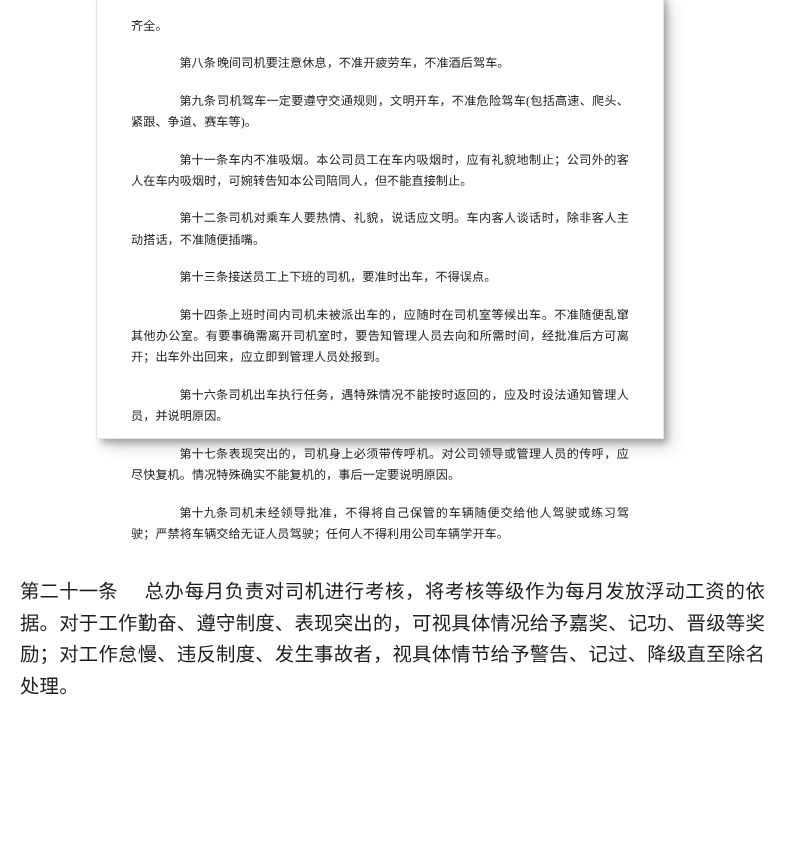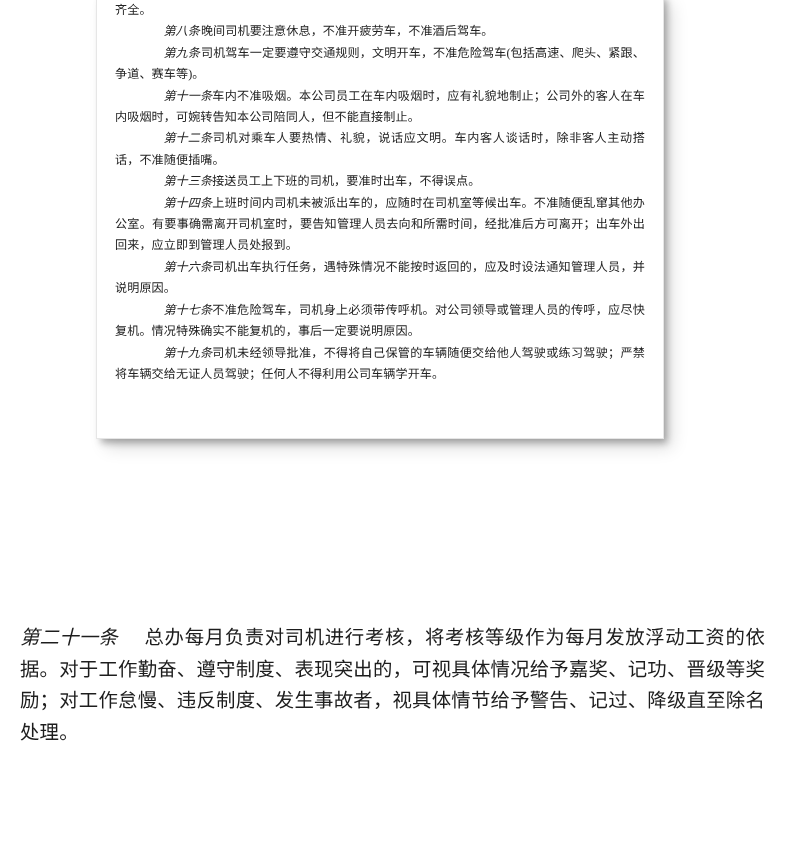--- a/index.html
+++ b/index.html
@@ -37,46 +37,45 @@
   .doc-body {
     font-size: 12.1px;
     line-height: 21.4px;
     text-align: justify;
     text-justify: inter-ideograph;
     color: #232323;
     letter-spacing: 0.1px;
   }
 
   .doc-body p {
-    margin: 0;
+    margin: 16px;
     text-indent: 0;
   }
 
   
   .doc-body p.cont {
     text-indent: 0;
   }
 
   
   .doc-body p.article {
     text-indent: 2em;
   }
 
   .art-no {
     display: inline-block;
     min-width: 5.1em;
     white-space: nowrap;
-    font-style: italic;
   }
 
   
   .tail-block {
     position: absolute;
     left: 20px;
-    top: 622px;
+    top: 576px;
     width: 745px;
   }
 
   .tail-para {
     margin: 0;
     font-size: 19.4px;
     line-height: 31.6px;
     text-align: justify;
     text-justify: inter-ideograph;
     text-indent: 0;
@@ -120,21 +119,21 @@
     <p class="article">
       <span class="art-no">第十四条</span><span>上班时间内司机未被派出车的，应随时在司机室等候出车。不准随便乱窜其他办公室。有要事确需离开司机室时，要告知管理人员去向和所需时间，经批准后方可离开；出车外出回来，应立即到管理人员处报到。</span>
     </p>
 
 
     <p class="article">
       <span class="art-no">第十六条</span><span>司机出车执行任务，遇特殊情况不能按时返回的，应及时设法通知管理人员，并说明原因。</span>
     </p>
 
     <p class="article">
-      <span class="art-no">第十七条</span><span>不准危险驾车，司机身上必须带传呼机。对公司领导或管理人员的传呼，应尽快复机。情况特殊确实不能复机的，事后一定要说明原因。</span>
+      <span class="art-no">第十七条</span><span>表现突出的，司机身上必须带传呼机。对公司领导或管理人员的传呼，应尽快复机。情况特殊确实不能复机的，事后一定要说明原因。</span>
     </p>
 
 
     <p class="article">
       <span class="art-no">第十九条</span><span>司机未经领导批准，不得将自己保管的车辆随便交给他人驾驶或练习驾驶；严禁将车辆交给无证人员驾驶；任何人不得利用公司车辆学开车。</span>
     </p>
 
 
   </div>
 </div>

